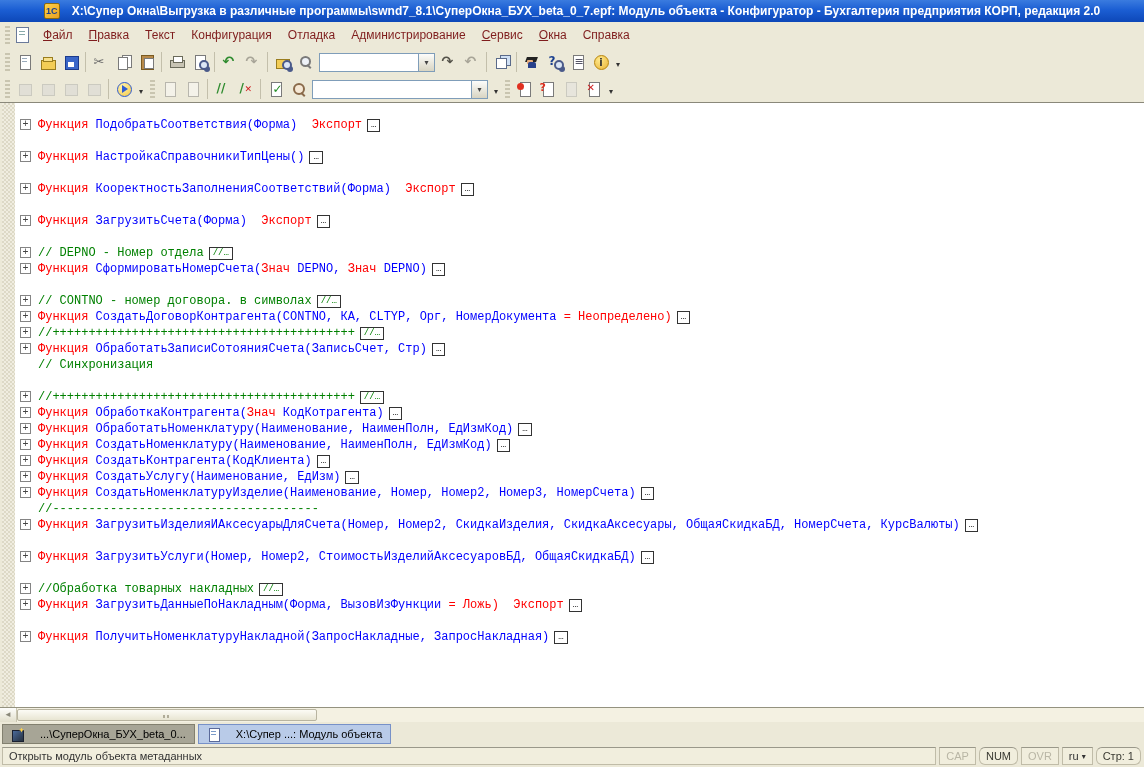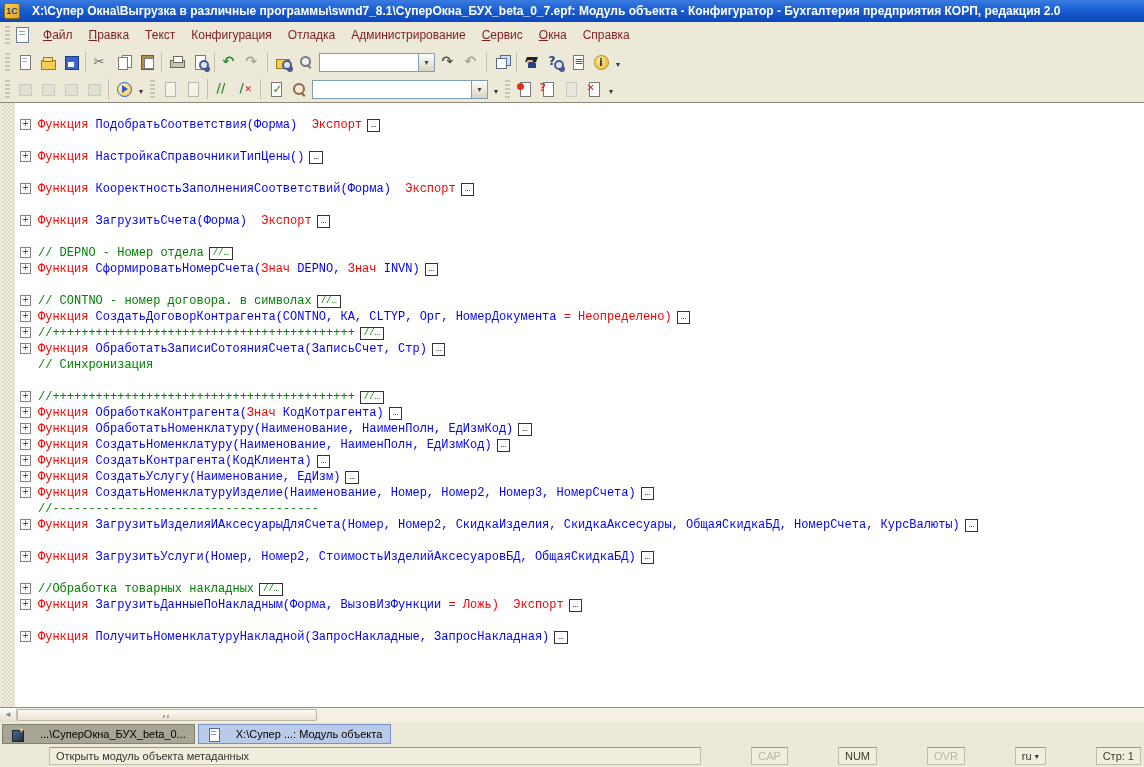--- a/index.html
+++ b/index.html
@@ -1,21 +1,21 @@
 <!DOCTYPE html>
 <html><head>
 <meta charset="utf-8">
 <style>
   * { box-sizing: border-box; margin: 0; padding: 0; }
   html,body { width:1144px; height:767px; overflow:hidden; }
   body { font-family:"Liberation Sans", sans-serif; background:#ece9d8; display:flex; flex-direction:column; }
 
   
   .titlebar { height:22px; background:linear-gradient(180deg,#3a7bdf 0%,#1b5ed3 45%,#0d47b8 100%);
-    display:flex; align-items:center; padding:0 4px; gap:12px; flex:none; }
+    display:flex; align-items:center; padding:0 4px; gap:12px; flex:none;justify-content:center; }
   .titlebar .apptext { color:#fff; font-size:12px; font-weight:bold; white-space:nowrap; overflow:hidden; }
   .appicon { width:16px; height:16px; flex:none; background:linear-gradient(135deg,#ffd24a,#e8a020);
     border:1px solid #8a6a10; border-radius:2px; color:#1a3f8f; font-size:9px; font-weight:bold;
     text-align:center; line-height:14px; }
 
   
   .menubar { height:26px; background:#ece9d8; display:flex; align-items:center; padding-left:2px; flex:none; }
   .grip { width:5px; height:18px; margin:0 3px; flex:none;
     background:repeating-linear-gradient(180deg,#c9c5b0 0 2px,transparent 2px 4px); }
   .menudoc { width:14px; height:16px; position:relative; margin:0 6px 0 2px; flex:none; }
@@ -151,24 +151,24 @@
   .ti-processing::after { content:""; position:absolute; right:0; top:0; width:5px; height:5px;
     background:#ffd24a; clip-path:polygon(50% 0,65% 35%,100% 50%,65% 65%,50% 100%,35% 65%,0 50%,35% 35%); }
   .ti-document::before { content:""; position:absolute; left:2px; top:0; width:9px; height:12px;
     background:#fff; border:1px solid #5a6a9a; }
   .ti-document::after { content:""; position:absolute; left:4px; top:3px; width:5px; height:6px;
     background:repeating-linear-gradient(180deg,#7a9ac8 0 1px,transparent 1px 3px); }
 
   
   .statusbar { height:22px; background:#ece9d8; display:flex; gap:3px; padding:2px 3px 3px 2px; flex:none; }
   .sb-panel { border:1px solid #c0bca8; border-top-color:#9a988a; background:#f1eedd;
-    font-size:11px; color:#333; padding:8px 6px; display:flex; align-items:center; white-space:nowrap;margin-left:47px; }
+    font-size:11px; color:#333; padding:8px 6px; display:flex; align-items:center; white-space:nowrap; }
   .sb-msg { flex:1; }
   .sb-ind.off { color:#b9b6a5; }
-  .sb-ind.on { color:#3a3a32; }
+  .sb-ind.on { color:#3a3a32;border-radius:6px; }
   .sb-lang .arrow { font-size:8px; margin-left:3px; color:#333; }
 </style>
 </head>
 <body>
 
 <div class="titlebar">
   <span class="appicon">1С</span>
   <span class="apptext">X:\Супер Окна\Выгрузка в различные программы\swnd7_8.1\СуперОкна_БУХ_beta_0_7.epf: Модуль объекта - Конфигуратор - Бухгалтерия предприятия КОРП, редакция 2.0</span>
 </div>
 
@@ -325,21 +325,21 @@
   <div class="codelines">
       <div class="cl"><span class="plusbox">+</span><span class="tok-k">Функция </span><span class="tok-i">ПодобратьСоответствия(Форма)  </span><span class="tok-k">Экспорт</span><span class="fold">…</span></div>
       <div class="cl"></div>
       <div class="cl"><span class="plusbox">+</span><span class="tok-k">Функция </span><span class="tok-i">НастройкаСправочникиТипЦены()</span><span class="fold">…</span></div>
       <div class="cl"></div>
       <div class="cl"><span class="plusbox">+</span><span class="tok-k">Функция </span><span class="tok-i">КооректностьЗаполненияСоответствий(Форма)  </span><span class="tok-k">Экспорт</span><span class="fold">…</span></div>
       <div class="cl"></div>
       <div class="cl"><span class="plusbox">+</span><span class="tok-k">Функция </span><span class="tok-i">ЗагрузитьСчета(Форма)  </span><span class="tok-k">Экспорт</span><span class="fold">…</span></div>
       <div class="cl"></div>
       <div class="cl"><span class="plusbox">+</span><span class="tok-g">// DEPNO - Номер отдела</span><span class="fold fc">//…</span></div>
-      <div class="cl"><span class="plusbox">+</span><span class="tok-k">Функция </span><span class="tok-i">СформироватьНомерСчета(</span><span class="tok-k">Знач </span><span class="tok-i">DEPNO, </span><span class="tok-k">Знач </span><span class="tok-i">INVN)</span><span class="fold">…</span></div>
+      <div class="cl"><span class="plusbox">+</span><span class="tok-k">Функция </span><span class="tok-i">СформироватьНомерСчета(</span><span class="tok-k">Знач </span><span class="tok-i">DEPNO, </span><span class="tok-k">Знач </span><span class="tok-i">DEPNO)</span><span class="fold">…</span></div>
       <div class="cl"></div>
       <div class="cl"><span class="plusbox">+</span><span class="tok-g">// CONTNO - номер договора. в символах</span><span class="fold fc">//…</span></div>
       <div class="cl"><span class="plusbox">+</span><span class="tok-k">Функция </span><span class="tok-i">СоздатьДоговорКонтрагента(CONTNO, КА, CLTYP, Орг, НомерДокумента </span><span class="tok-k">= Неопределено)</span><span class="fold">…</span></div>
       <div class="cl"><span class="plusbox">+</span><span class="tok-g">//++++++++++++++++++++++++++++++++++++++++++</span><span class="fold fc">//…</span></div>
       <div class="cl"><span class="plusbox">+</span><span class="tok-k">Функция </span><span class="tok-i">ОбработатьЗаписиСотоянияСчета(ЗаписьСчет, Стр)</span><span class="fold">…</span></div>
       <div class="cl"><span class="plusspace"></span><span class="tok-g">// Синхронизация</span></div>
       <div class="cl"></div>
       <div class="cl"><span class="plusbox">+</span><span class="tok-g">//++++++++++++++++++++++++++++++++++++++++++</span><span class="fold fc">//…</span></div>
       <div class="cl"><span class="plusbox">+</span><span class="tok-k">Функция </span><span class="tok-i">ОбработкаКонтрагента(</span><span class="tok-k">Знач </span><span class="tok-i">КодКотрагента)</span><span class="fold">…</span></div>
       <div class="cl"><span class="plusbox">+</span><span class="tok-k">Функция </span><span class="tok-i">ОбработатьНоменклатуру(Наименование, НаименПолн, ЕдИзмКод)</span><span class="fold">…</span></div>

